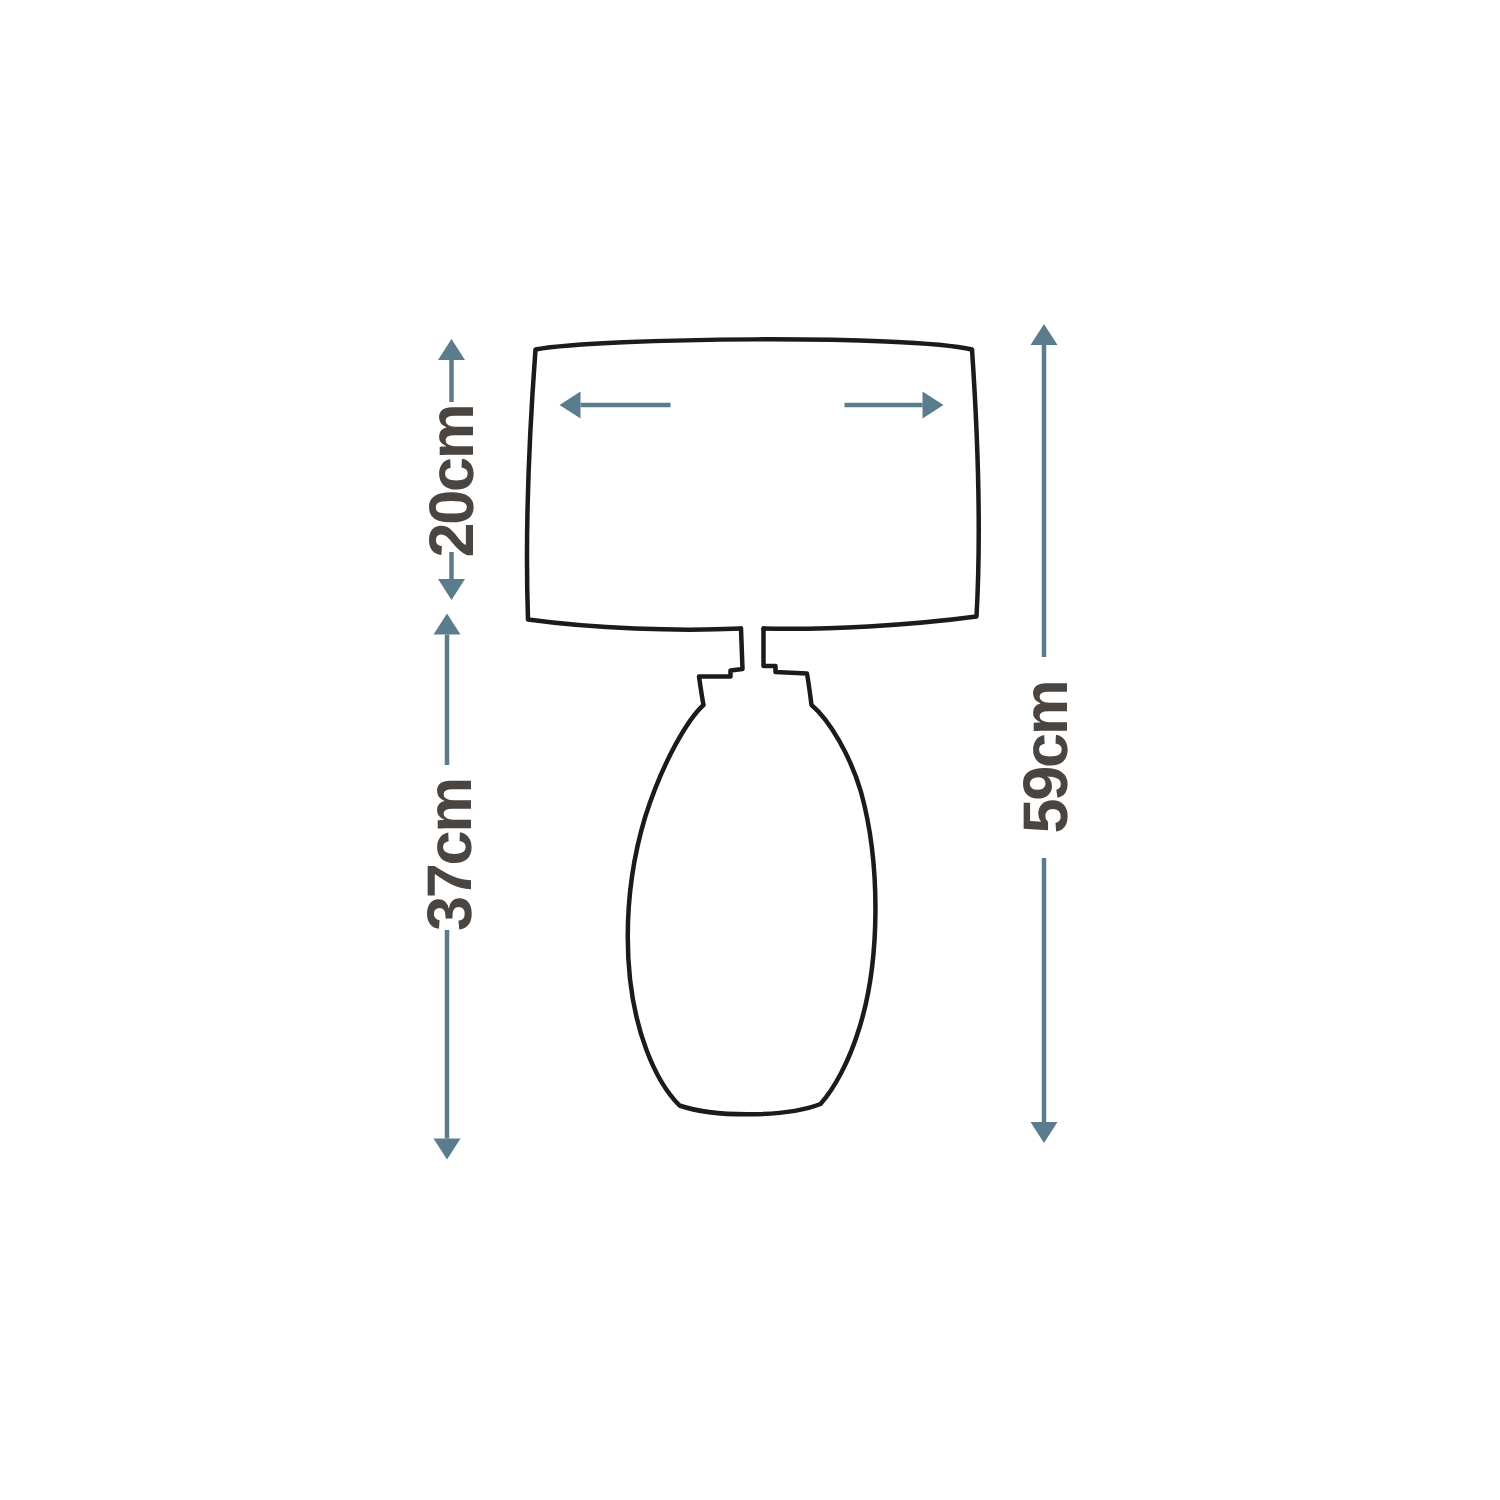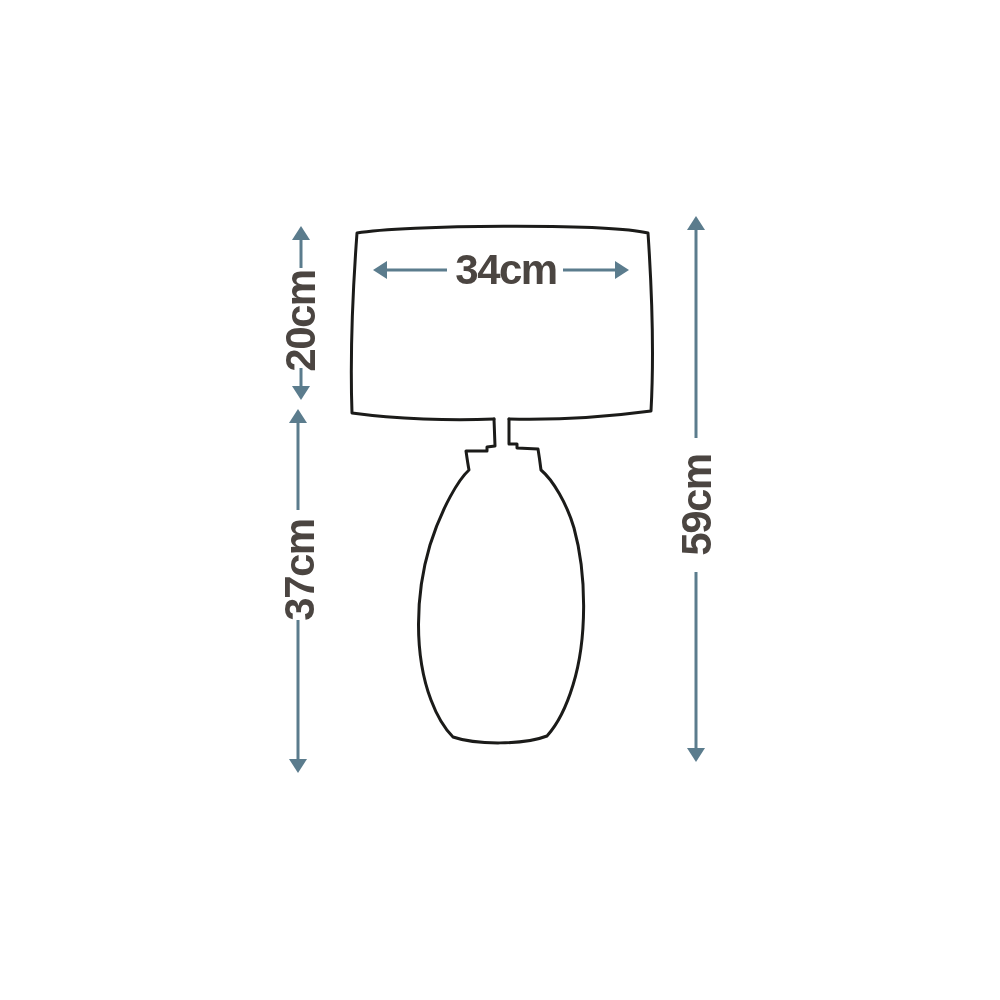--- a/index.html
+++ b/index.html
@@ -105,21 +105,20 @@
     </g>
 
     <g>
       <polygon class="arrowhead" points="696,216 687,230 705,230"></polygon>
       <line class="dim-line" x1="696" y1="230" x2="696" y2="438"></line>
       <line class="dim-line" x1="696" y1="572" x2="696" y2="748"></line>
       <polygon class="arrowhead" points="696,762 687,748 705,748"></polygon>
     </g>
   </svg>
 
-  <div id="label-shade-width" class="dim-label">34cm</div>
 
   <div id="label-shade-height" class="dim-label rotated">20cm</div>
 
   <div id="label-base-height" class="dim-label rotated">37cm</div>
 
   <div id="label-total-height" class="dim-label rotated">59cm</div>
 
 </div>
 
 </body></html>

